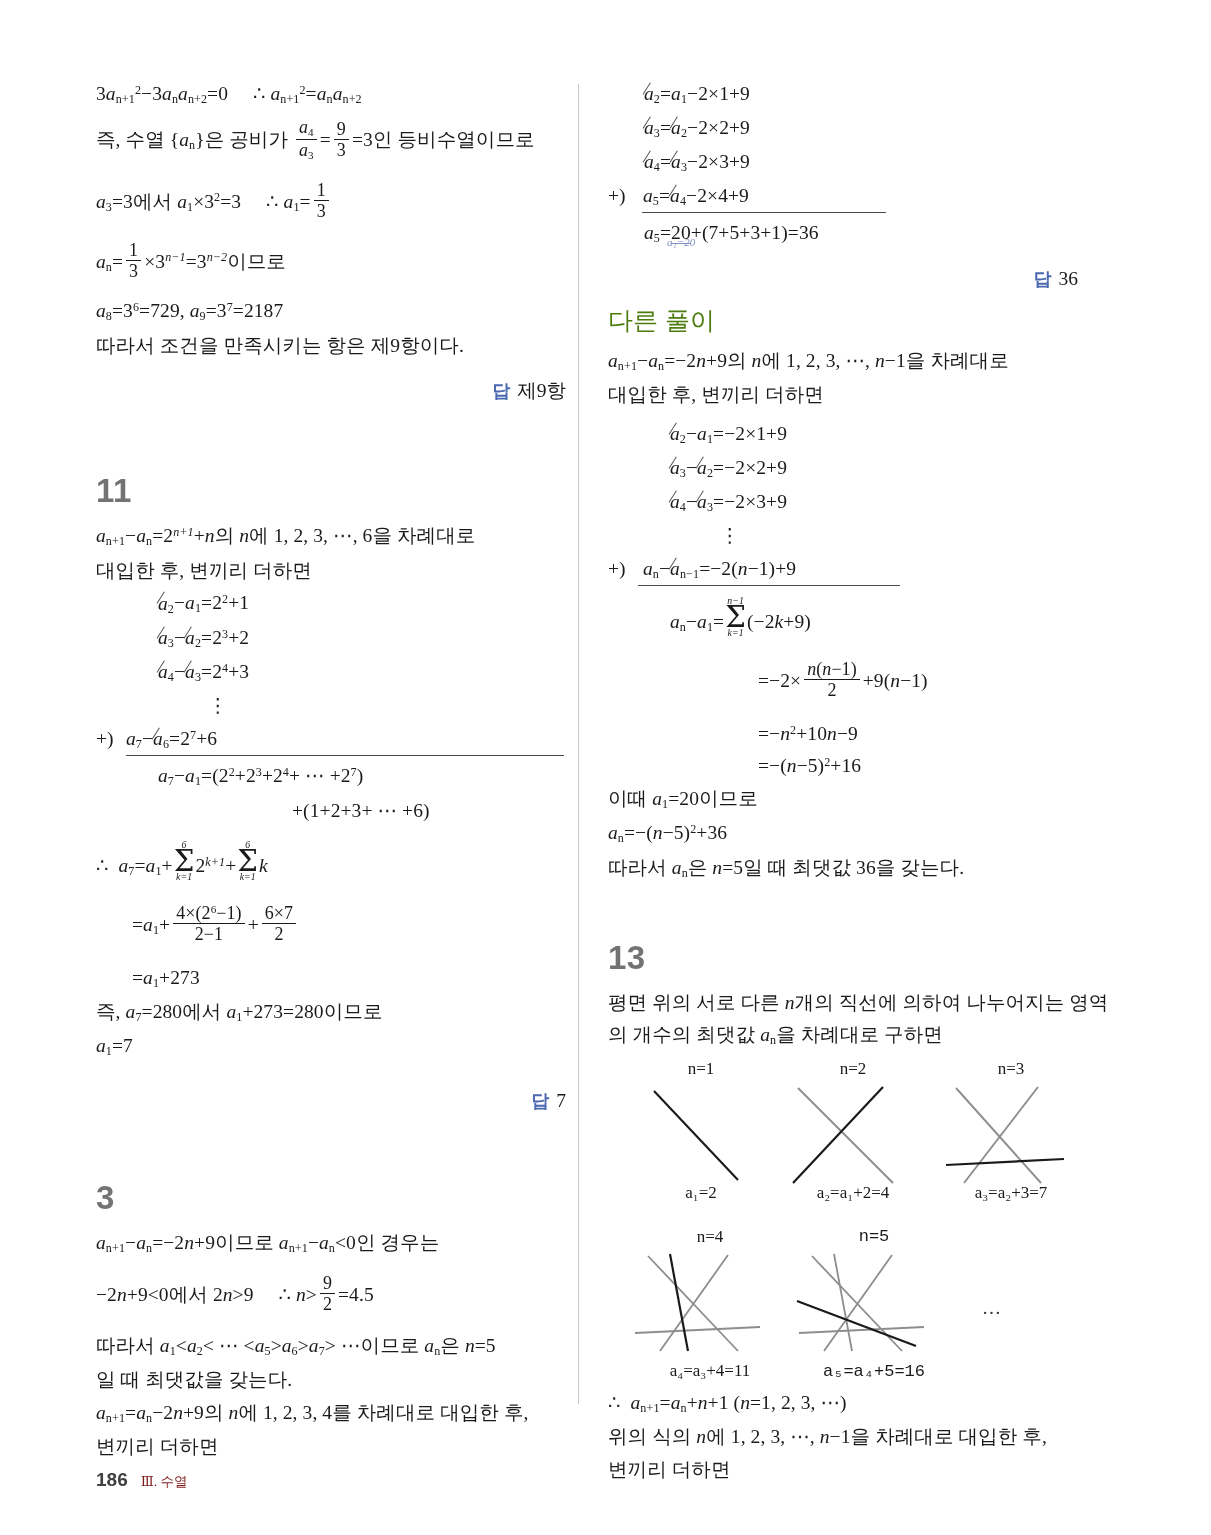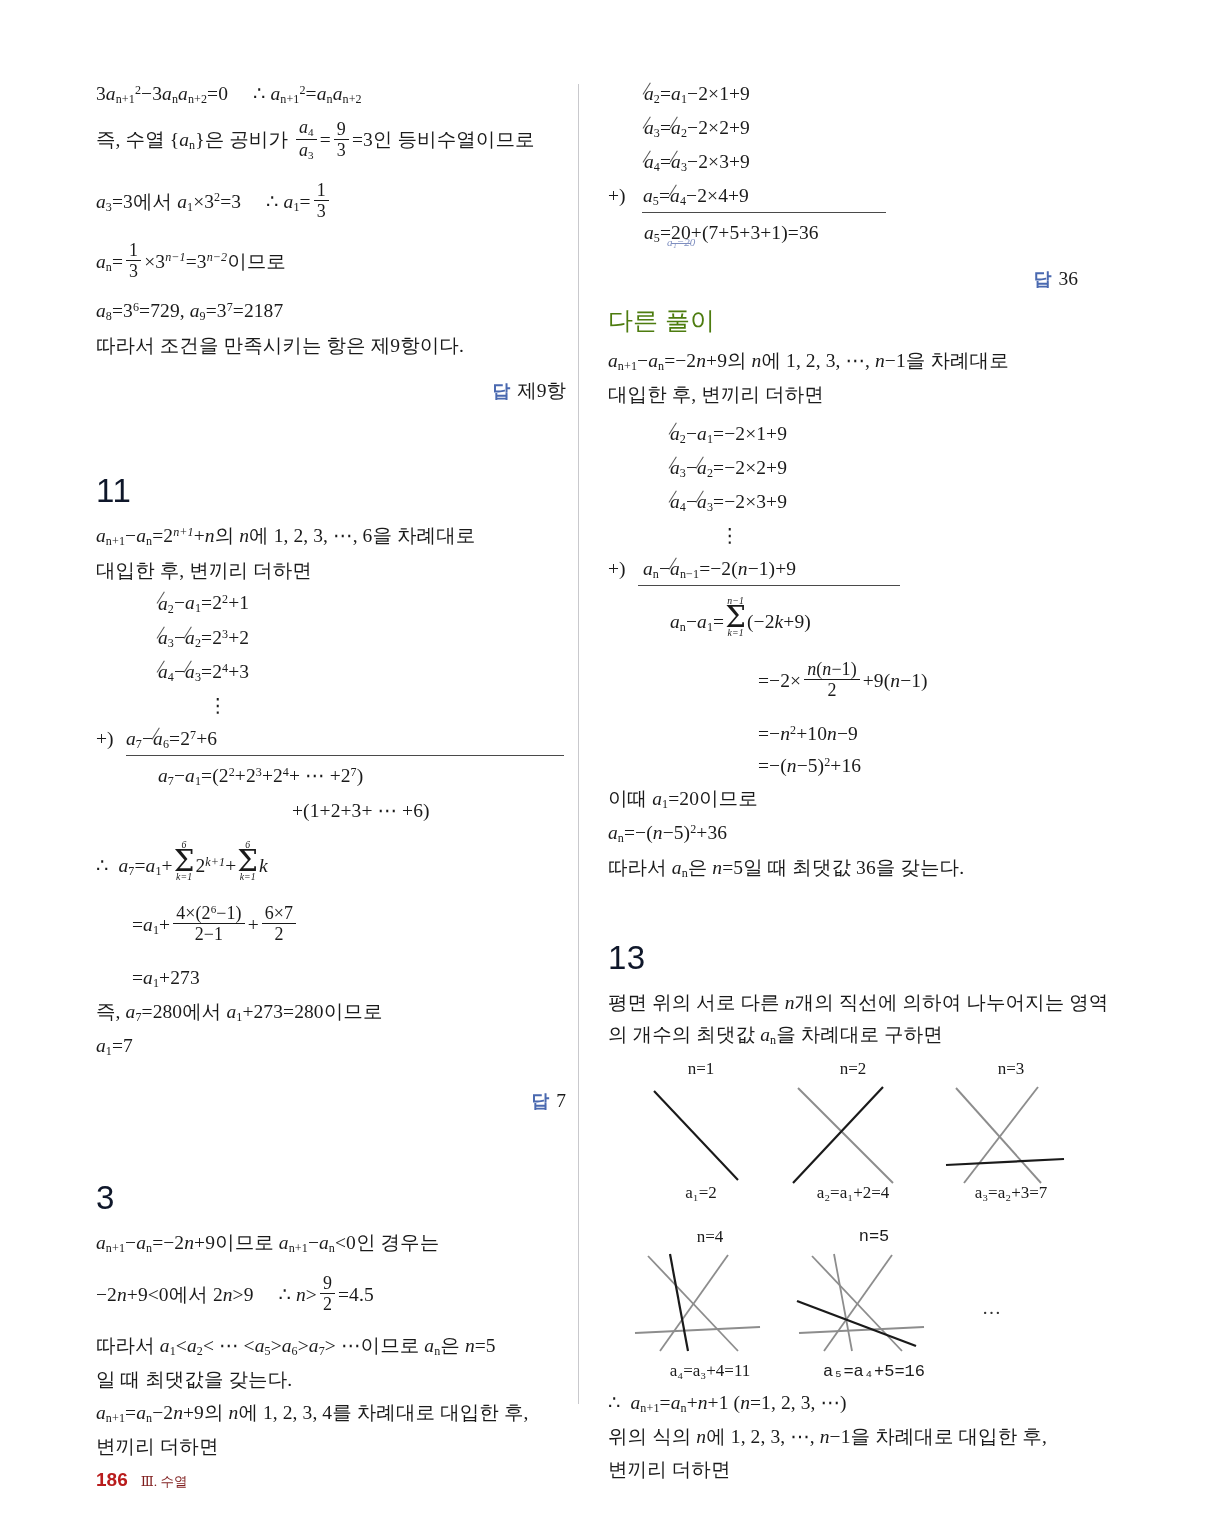--- a/index.html
+++ b/index.html
@@ -72,21 +72,21 @@
   .sumbar.w2{width:300px;}
   .sumbar.w3{width:278px;}
   .plusparen{display:inline-block;width:30px;font-size:19.5px;}
 
   
   .vdots{font-size:19.5px;letter-spacing:0;line-height:1;}
 
   
   .secnum{
     font-family:"Liberation Sans","DejaVu Sans",sans-serif;
-    font-weight:400;font-size:33px;color:#0f172a;
+    font-weight:700;font-size:33px;color:#737373;
     margin:0 0 16px 0;letter-spacing:.5px;
   }
   .subhead{
     font-family:"Liberation Sans","DejaVu Sans",sans-serif;
     font-weight:400;font-size:25px;color:#4d7c0f;
     margin:0 0 14px 0;
   }
   .ansrow{text-align:right;font-size:19.5px;margin:0 0 13px 0;}
   .ansrow .lbl{
     color:#4a69b0;font-weight:700;
@@ -116,21 +116,21 @@
   .figlabel.bot{bottom:0;}
   .figsvg{position:absolute;top:24px;left:0;}
   .ellipsis{
     position:absolute;font-size:19px;color:#333;letter-spacing:2px;
   }
 
   
   .footer{position:absolute;left:96px;bottom:44px;display:flex;align-items:baseline;gap:13px;}
   .footer .pg{
     font-family:"Liberation Sans","DejaVu Sans",sans-serif;
-    font-weight:700;font-size:19px;color:#b91c1c;
+    font-weight:700;font-size:19px;color:#404040;
   }
   .footer .chap{font-size:13.5px;color:#7f1d1d;}
 </style>
 </head>
 <body>
 
 <div class="page">
 
   <div class="divider"></div>
 

